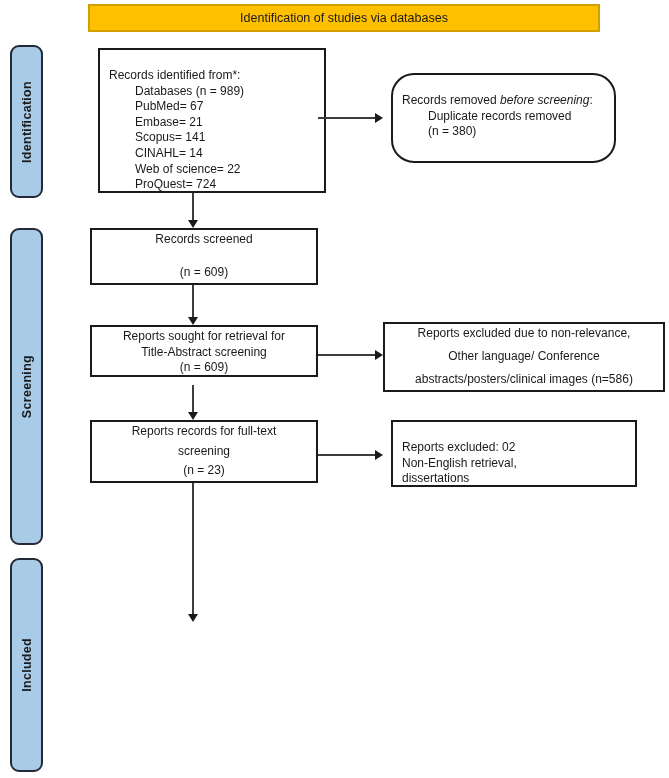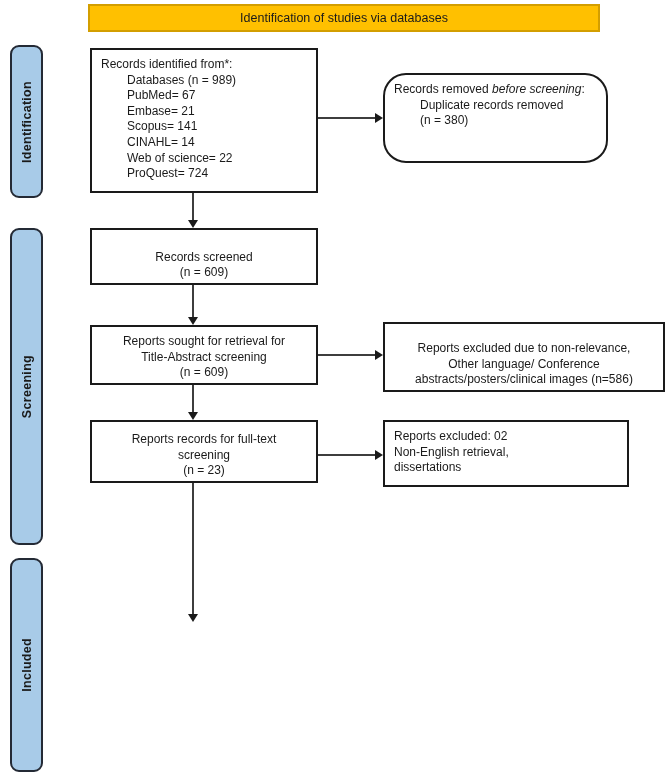--- a/index.html
+++ b/index.html
@@ -60,31 +60,31 @@
   
   .box {
     position: absolute;
     background: #ffffff;
     border: 2px solid var(--box-border);
     font-size: 12px;
     line-height: 1.3;
   }
   .box.center {
     display: flex; flex-direction: column;
-    align-items: center; justify-content: flex-end;
+    align-items: center; justify-content: space-between;
     text-align: center;
     padding: 2px 20px;
   }
-  .box.leftalign { padding: 7px 9px; text-align: left; }
+  .box.leftalign { padding: 18px 9px; text-align: left; margin-left: 8px; }
   .indent > div { margin-left: 26px; }
 
   .box-identified   { left: 90px;  top: 48px;  width: 228px; height: 145px; }
   .box-removed      { left: 383px; top: 73px;  width: 225px; height: 90px; border-radius: 23px;  }
   .box-screened     { left: 90px;  top: 228px; width: 228px; height: 57px;  }
-  .box-sought       { left: 90px;  top: 325px; width: 228px; height: 60px;  }
+  .box-sought       { left: 90px;  top: 325px; width: 228px; height: 52px;  }
   .box-excl-nonrel  { left: 383px; top: 322px; width: 282px; height: 70px;  }
   .box-assessed     { left: 90px;  top: 420px; width: 228px; height: 63px;  }
   .box-excl-full    { left: 383px; top: 420px; width: 246px; height: 67px;  }
   .box-included     { left: 88px;  top: 622px; width: 270px; height: 85px; padding-top: 12px; }
 
   
   .arrow-v { position: absolute; width: 12px; }
   .arrow-v .line { position: absolute; left: 5px; top: 0; width: 2px; background: var(--arrow-color); }
   .arrow-v .head {
     position: absolute; left: 1px; bottom: 0;

